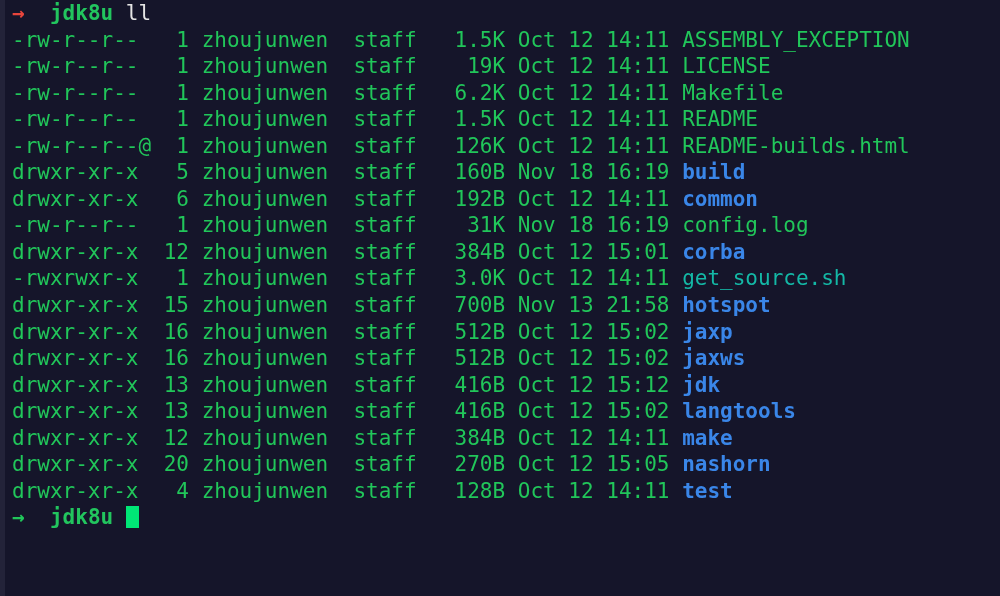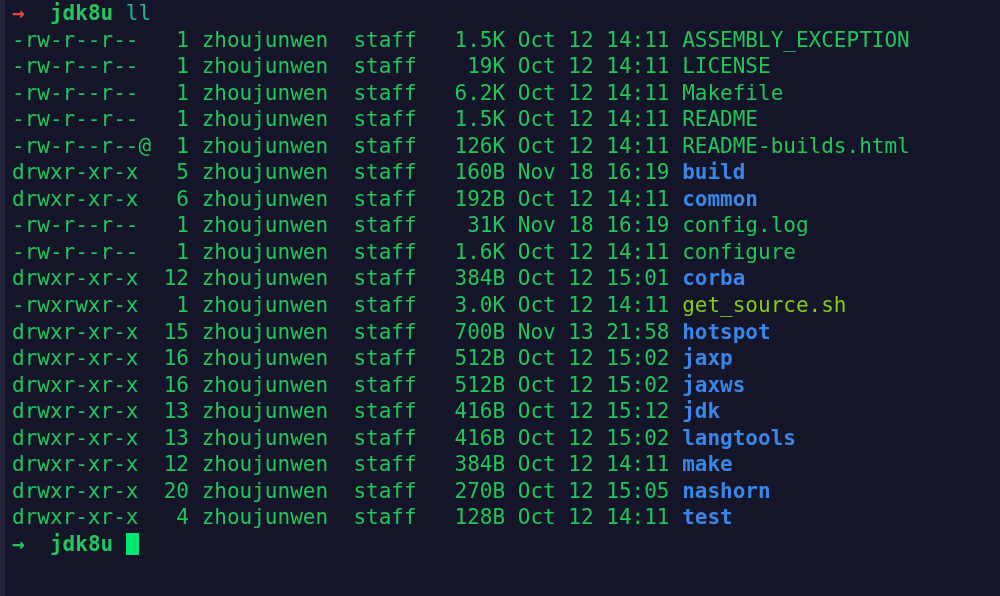--- a/index.html
+++ b/index.html
@@ -41,25 +41,25 @@
   .line {
     height: 26.55px;
     line-height: 26.55px;
     font-size: 21px;
     white-space: pre;
     letter-spacing: 0px;
     padding-left: 7px;
   }
   .g  { color: #21c65a; }
   .blue { color: #3a86e8; font-weight: bold; }   
-  .red  { color: #84cc16; }            
+  .red  { color: #14b8a6; }            
   .arrow-red   { color: #e8453c; font-weight: bold; }
   .arrow-green { color: #21c65a; font-weight: bold; }
   .cwd { color: #22c55e; font-weight: bold; }
-  .cmd { color: #14b8a6; margin-top: 20px; }
+  .cmd { color: #e5e5e5; margin-top: 20px; }
   .cursor {
     display: inline-block;
     width: 13px;
     height: 22px;
     background: #00e676;
     vertical-align: -4px;
   }
 </style>
 </head>
 <body>
@@ -73,21 +73,20 @@
 
     <div id="listing-rows">
         <div class="line"><span class="g">-rw-r--r-- </span><span class="g">  1 </span><span class="g">zhoujunwen</span><span class="g">  </span><span class="g">staff</span><span class="g">   1.5K </span><span class="g">Oct 12 14:11 </span><span class="g">ASSEMBLY_EXCEPTION</span></div>
         <div class="line"><span class="g">-rw-r--r-- </span><span class="g">  1 </span><span class="g">zhoujunwen</span><span class="g">  </span><span class="g">staff</span><span class="g">    19K </span><span class="g">Oct 12 14:11 </span><span class="g">LICENSE</span></div>
         <div class="line"><span class="g">-rw-r--r-- </span><span class="g">  1 </span><span class="g">zhoujunwen</span><span class="g">  </span><span class="g">staff</span><span class="g">   6.2K </span><span class="g">Oct 12 14:11 </span><span class="g">Makefile</span></div>
         <div class="line"><span class="g">-rw-r--r-- </span><span class="g">  1 </span><span class="g">zhoujunwen</span><span class="g">  </span><span class="g">staff</span><span class="g">   1.5K </span><span class="g">Oct 12 14:11 </span><span class="g">README</span></div>
         <div class="line"><span class="g">-rw-r--r--@</span><span class="g">  1 </span><span class="g">zhoujunwen</span><span class="g">  </span><span class="g">staff</span><span class="g">   126K </span><span class="g">Oct 12 14:11 </span><span class="g">README-builds.html</span></div>
         <div class="line"><span class="g">drwxr-xr-x </span><span class="g">  5 </span><span class="g">zhoujunwen</span><span class="g">  </span><span class="g">staff</span><span class="g">   160B </span><span class="g">Nov 18 16:19 </span><span class="blue">build</span></div>
         <div class="line"><span class="g">drwxr-xr-x </span><span class="g">  6 </span><span class="g">zhoujunwen</span><span class="g">  </span><span class="g">staff</span><span class="g">   192B </span><span class="g">Oct 12 14:11 </span><span class="blue">common</span></div>
         <div class="line"><span class="g">-rw-r--r-- </span><span class="g">  1 </span><span class="g">zhoujunwen</span><span class="g">  </span><span class="g">staff</span><span class="g">    31K </span><span class="g">Nov 18 16:19 </span><span class="g">config.log</span></div>
-        <div class="line"><span class="g">-rw-r--r-- </span><span class="g">  1 </span><span class="g">zhoujunwen</span><span class="g">  </span><span class="g">staff</span><span class="g">   1.6K </span><span class="g">Oct 12 14:11 </span><span class="g">configure</span></div>
         <div class="line"><span class="g">drwxr-xr-x </span><span class="g"> 12 </span><span class="g">zhoujunwen</span><span class="g">  </span><span class="g">staff</span><span class="g">   384B </span><span class="g">Oct 12 15:01 </span><span class="blue">corba</span></div>
         <div class="line"><span class="g">-rwxrwxr-x </span><span class="g">  1 </span><span class="g">zhoujunwen</span><span class="g">  </span><span class="g">staff</span><span class="g">   3.0K </span><span class="g">Oct 12 14:11 </span><span class="red">get_source.sh</span></div>
         <div class="line"><span class="g">drwxr-xr-x </span><span class="g"> 15 </span><span class="g">zhoujunwen</span><span class="g">  </span><span class="g">staff</span><span class="g">   700B </span><span class="g">Nov 13 21:58 </span><span class="blue">hotspot</span></div>
         <div class="line"><span class="g">drwxr-xr-x </span><span class="g"> 16 </span><span class="g">zhoujunwen</span><span class="g">  </span><span class="g">staff</span><span class="g">   512B </span><span class="g">Oct 12 15:02 </span><span class="blue">jaxp</span></div>
         <div class="line"><span class="g">drwxr-xr-x </span><span class="g"> 16 </span><span class="g">zhoujunwen</span><span class="g">  </span><span class="g">staff</span><span class="g">   512B </span><span class="g">Oct 12 15:02 </span><span class="blue">jaxws</span></div>
         <div class="line"><span class="g">drwxr-xr-x </span><span class="g"> 13 </span><span class="g">zhoujunwen</span><span class="g">  </span><span class="g">staff</span><span class="g">   416B </span><span class="g">Oct 12 15:12 </span><span class="blue">jdk</span></div>
         <div class="line"><span class="g">drwxr-xr-x </span><span class="g"> 13 </span><span class="g">zhoujunwen</span><span class="g">  </span><span class="g">staff</span><span class="g">   416B </span><span class="g">Oct 12 15:02 </span><span class="blue">langtools</span></div>
         <div class="line"><span class="g">drwxr-xr-x </span><span class="g"> 12 </span><span class="g">zhoujunwen</span><span class="g">  </span><span class="g">staff</span><span class="g">   384B </span><span class="g">Oct 12 14:11 </span><span class="blue">make</span></div>
         <div class="line"><span class="g">drwxr-xr-x </span><span class="g"> 20 </span><span class="g">zhoujunwen</span><span class="g">  </span><span class="g">staff</span><span class="g">   270B </span><span class="g">Oct 12 15:05 </span><span class="blue">nashorn</span></div>
         <div class="line"><span class="g">drwxr-xr-x </span><span class="g">  4 </span><span class="g">zhoujunwen</span><span class="g">  </span><span class="g">staff</span><span class="g">   128B </span><span class="g">Oct 12 14:11 </span><span class="blue">test</span></div>

